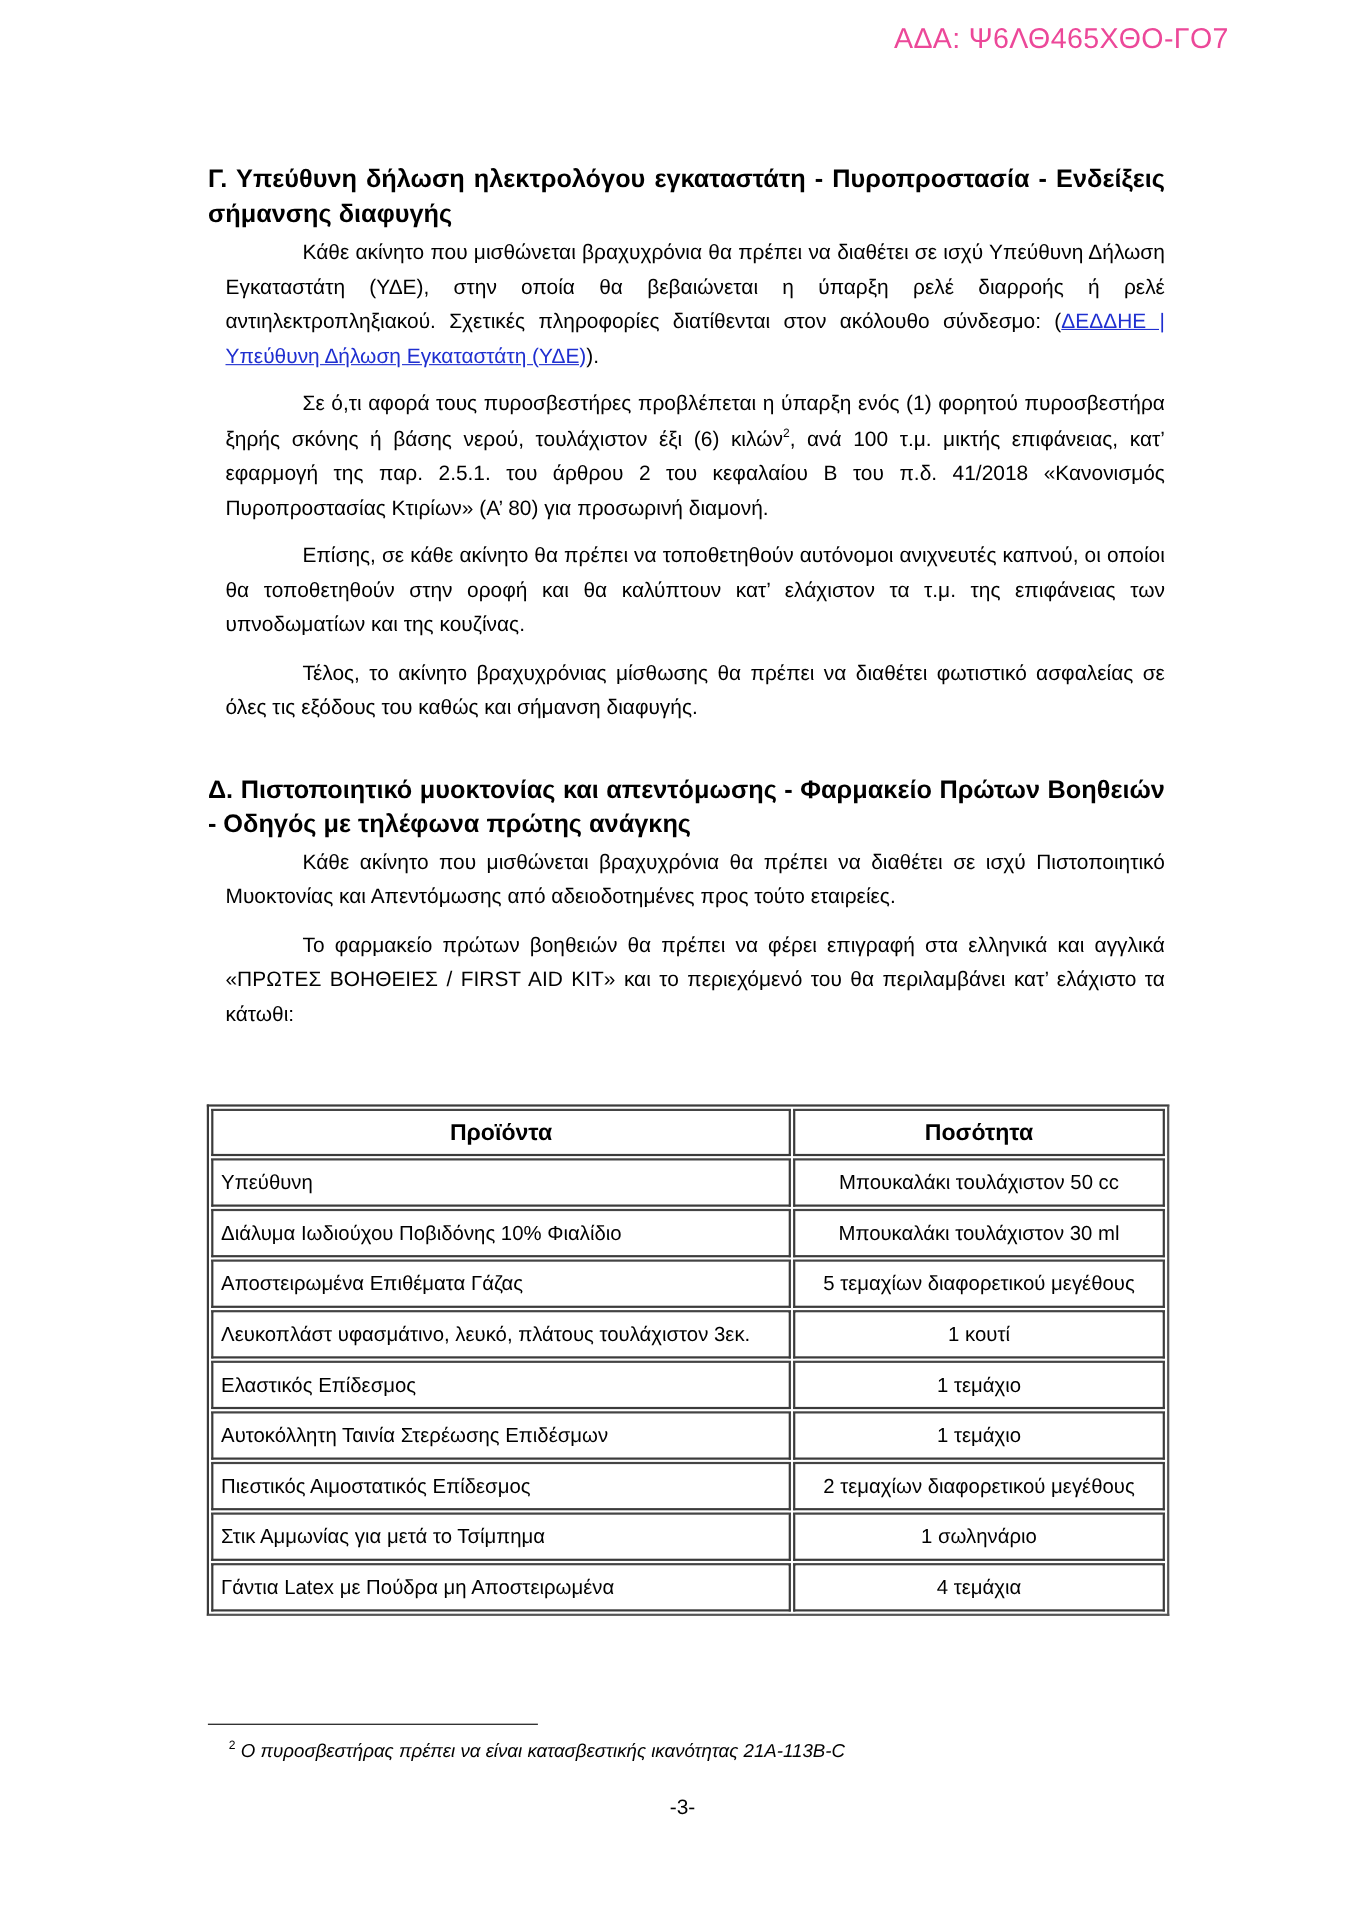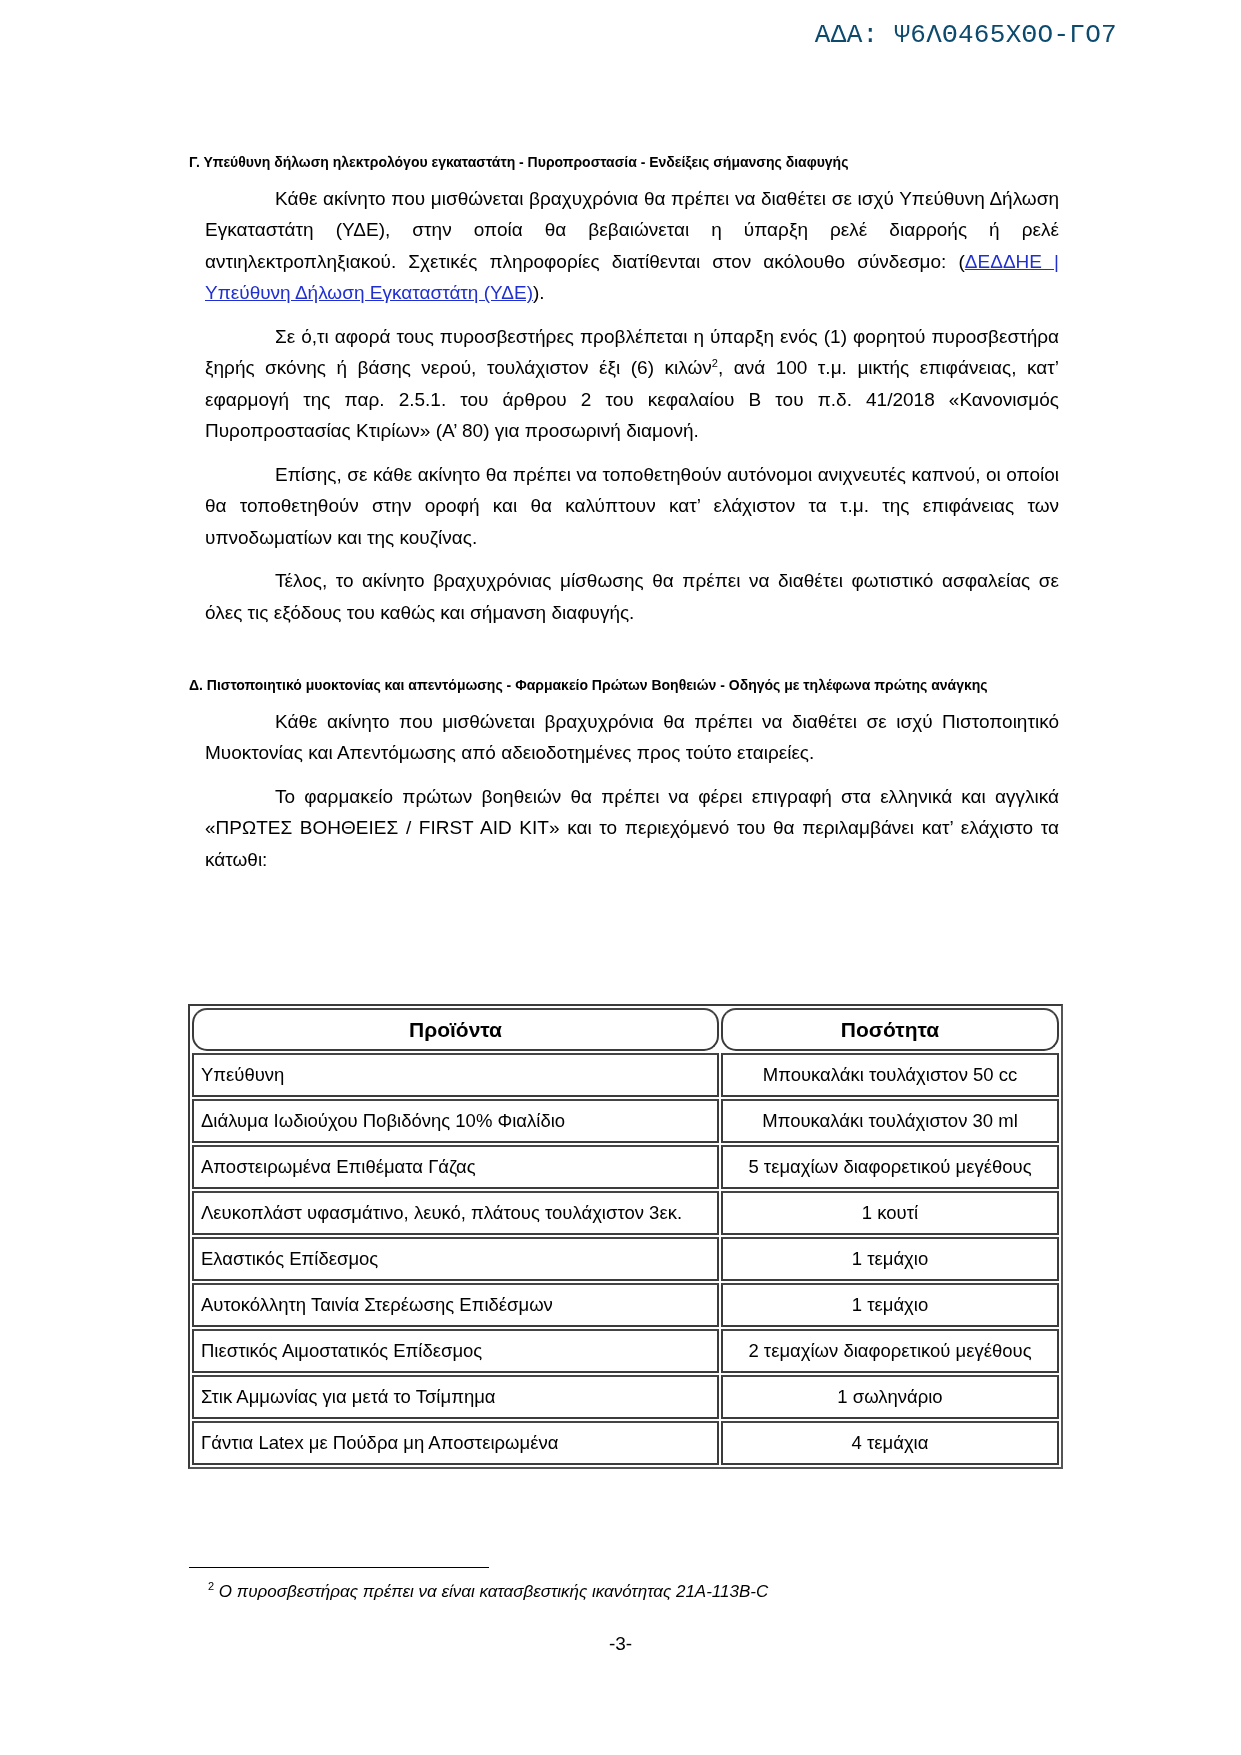--- a/index.html
+++ b/index.html
@@ -18,37 +18,37 @@
   .page {
     position: absolute;
     left: 0; top: 0;
     width: 1241px;
     height: 1755px;
   }
   .ada {
     position: absolute;
     top: 20px;
     right: 124px;
-    font-family: Liberation Mono, monospace;
+    font-family: Liberation Sans, sans-serif;
     font-size: 26px;
     letter-spacing: 0.3px;
-    color: #0c4a6e;
+    color: #ec4899;
   }
   .content {
     position: absolute;
     left: 189px;
     top: 147px;
     width: 870px;
     font-size: 19px;
     line-height: 31.5px;
     font-stretch: condensed;
   }
   h2 {
     margin: 0 0 4px 0;
-    font-size: 14px;
+    font-size: 23px;
     font-weight: bold;
     line-height: 31.5px;
     text-align: justify;
   }
   p {
     margin: 0 0 12px 16px;
     text-align: justify;
     text-indent: 70px;
   }
   p.last-in-section { margin-bottom: 0; }
@@ -78,21 +78,20 @@
     height: 40px;
     padding: 0 7px;
     vertical-align: middle;
     white-space: nowrap;
     overflow: hidden;
   }
   table.kit th {
     font-size: 21px;
     font-weight: bold;
     height: 39px;
-    border-radius: 15px;
   }
   table.kit td.qty { text-align: center; }
   col.c1 { width: 527px; }
   col.c2 { width: 338px; }
 
   .footnote-rule {
     position: absolute;
     left: 189px;
     top: 1567px;
     width: 300px;

